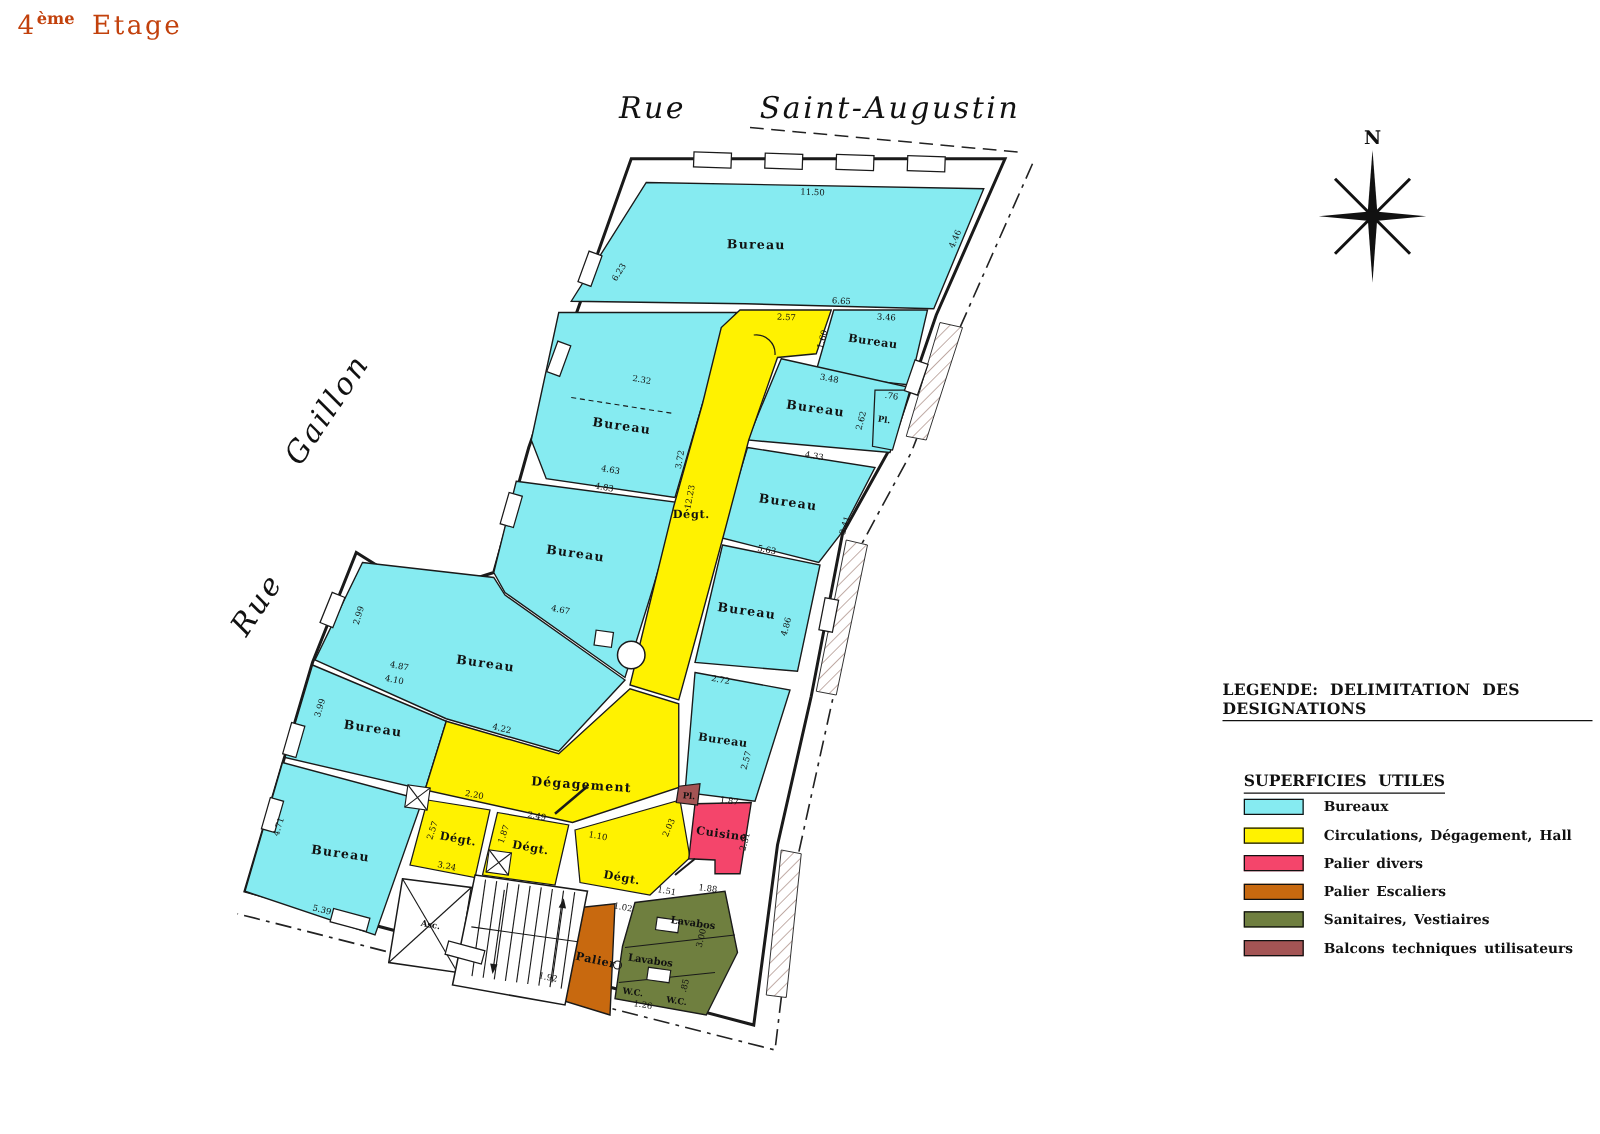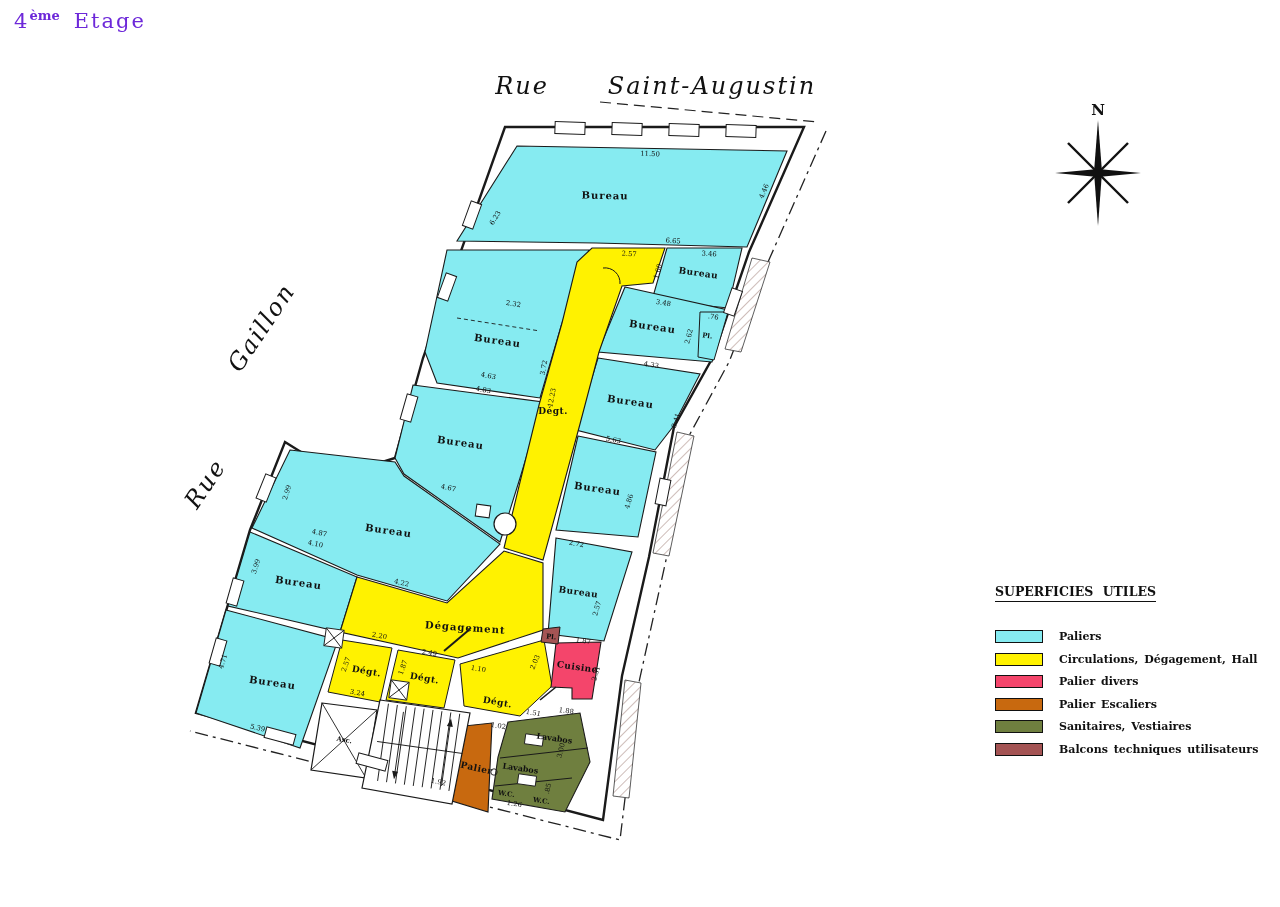--- a/index.html
+++ b/index.html
@@ -1,34 +1,34 @@
 <!DOCTYPE html>
 <html><head>
 <meta charset="utf-8">
 <style>
   html,body{margin:0;padding:0;background:#fff;}
   .stage{position:relative;width:1280px;height:907px;background:#fff;overflow:hidden;
          font-family:"DejaVu Serif", serif;color:#111;}
-  .page-title{position:absolute;left:14px;top:8px;font-size:21px;letter-spacing:2px;color:#6d28d9;}
+  .page-title{position:absolute;left:14px;top:8px;font-size:21px;letter-spacing:2px;color:#c2410c;}
   .page-title sup{font-size:13px;font-weight:bold;letter-spacing:0;}
   .page-title .w{margin-left:14px;}
   svg text{fill:#111;}
   .street{font-size:24px;font-style:italic;letter-spacing:2px;}
   .rl{font-size:10px;font-weight:bold;letter-spacing:1px;}
   .rm{font-size:9px;font-weight:bold;letter-spacing:.5px;}
   .rs{font-size:8px;font-weight:bold;}
   .rt{font-size:6.8px;font-weight:bold;}
   .dim{font-size:6.8px;}
   .nlab{font-size:15px;font-weight:bold;}
   .legend{position:absolute;left:978px;top:544px;width:296px;}
   .legend-title{display:inline-block;font-size:12.5px;font-weight:bold;word-spacing:5px;
                 letter-spacing:.2px;border-bottom:1.6px solid #111;padding-bottom:2px;}
   .legend-section{margin-top:37px;margin-left:17px;}
   .ls-heading{display:inline-block;font-size:12.5px;font-weight:bold;word-spacing:5px;
-              border-bottom:1.6px solid #111;padding-bottom:2px;margin-bottom:28px;}
+              border-bottom:1.6px solid #111;padding-bottom:2px;margin-bottom:4px;}
   .lrow{display:flex;align-items:center;margin-bottom:9.5px;}
   .swatch{width:46px;height:11px;border:1.6px solid #111;margin-right:16px;flex:none;}
   .lrow .lab{font-size:11px;font-weight:bold;word-spacing:2px;white-space:nowrap;}
   .hatch-dense{background:repeating-linear-gradient(45deg,#fff 0 6px,#b59189 6px 7.3px);}
   .hatch-light{background:repeating-linear-gradient(45deg,#fff 0 9px,#d9cdc8 9px 10px);}
   .legend-section.annex{margin-top:44px;}
   .legend-section.annex .lrow{margin-bottom:11px;}
 </style>
 </head>
 <body>
@@ -222,26 +222,27 @@
       <text class="nlab" x="1098" y="115" text-anchor="middle">N</text>
       <polygon points="1098,120 1102,172 1098,226 1094,172" fill="#111"></polygon>
       <polygon points="1055,173 1098,169 1141,173 1098,177" fill="#111"></polygon>
       <line x1="1068" y1="143" x2="1128" y2="203" stroke="#111" stroke-width="2.4"></line>
       <line x1="1128" y1="143" x2="1068" y2="203" stroke="#111" stroke-width="2.4"></line>
     </g>
   </svg>
 
   
   <div class="legend">
+    <div class="legend-title">LEGENDE: DELIMITATION DES DESIGNATIONS</div>
 
     <div class="legend-section">
       <div class="ls-heading">SUPERFICIES UTILES</div>
       <div class="lrow">
         <div class="swatch" style="background: rgb(134, 235, 241);"></div>
-        <div class="lab">Paliers</div>
+        <div class="lab">Bureaux</div>
       </div>
       <div class="lrow">
         <div class="swatch" style="background: rgb(255, 242, 0);"></div>
         <div class="lab">Circulations, Dégagement, Hall</div>
       </div>
       <div class="lrow">
         <div class="swatch" style="background: rgb(244, 69, 107);"></div>
         <div class="lab">Palier divers</div>
       </div>
       <div class="lrow">

